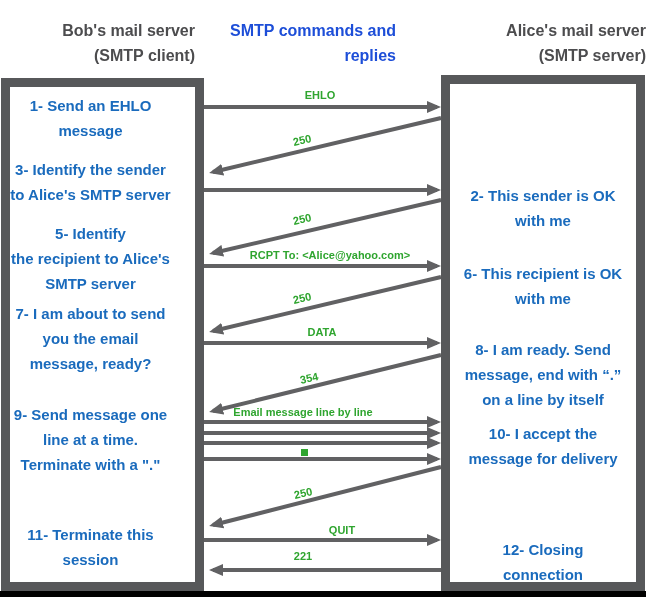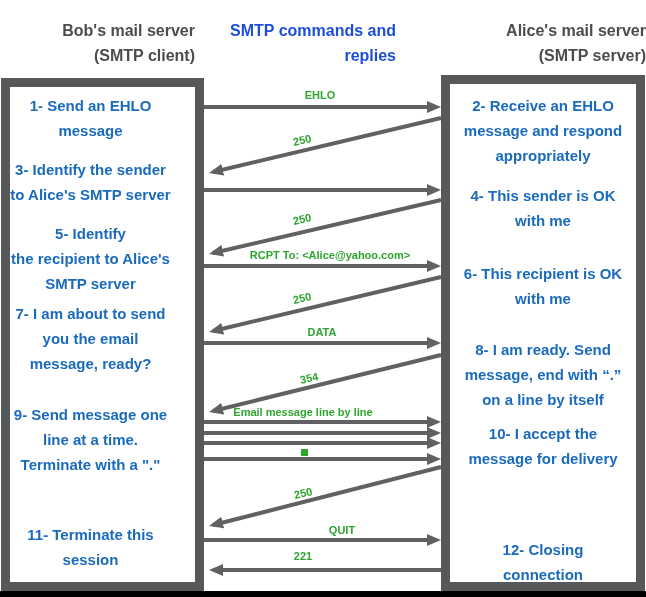--- a/index.html
+++ b/index.html
@@ -88,24 +88,21 @@
 SMTP server</div>
   <div class="step stepL s7">7- I am about to send
 you the email
 message, ready?</div>
   <div class="step stepL s9">9- Send message one
 line at a time.
 Terminate with a "."</div>
   <div class="step stepL s11">11- Terminate this
 session</div>
 
-  <div class="step stepR s2">2- Receive an EHLO
-message and respond
-appropriately</div>
-  <div class="step stepR s4">4- This sender is OK
+  <div class="step stepR s4">2- This sender is OK
 with me</div>
   <div class="step stepR s6">6- This recipient is OK
 with me</div>
   <div class="step stepR s8">8-  I am ready. Send
 message, end with “.”
 on a line by itself</div>
   <div class="step stepR s10">10-  I accept the
 message for delivery</div>
   <div class="step stepR s12">12-  Closing
 connection</div>

